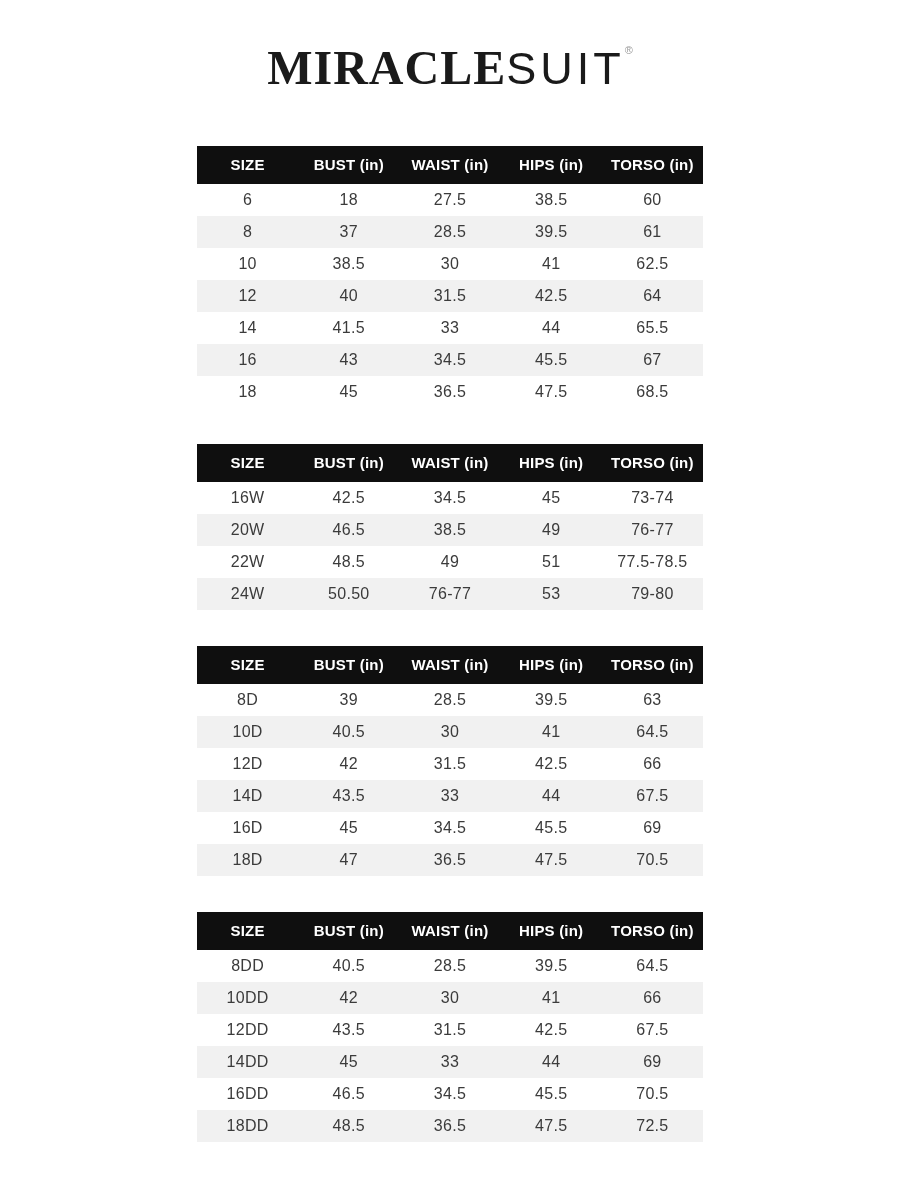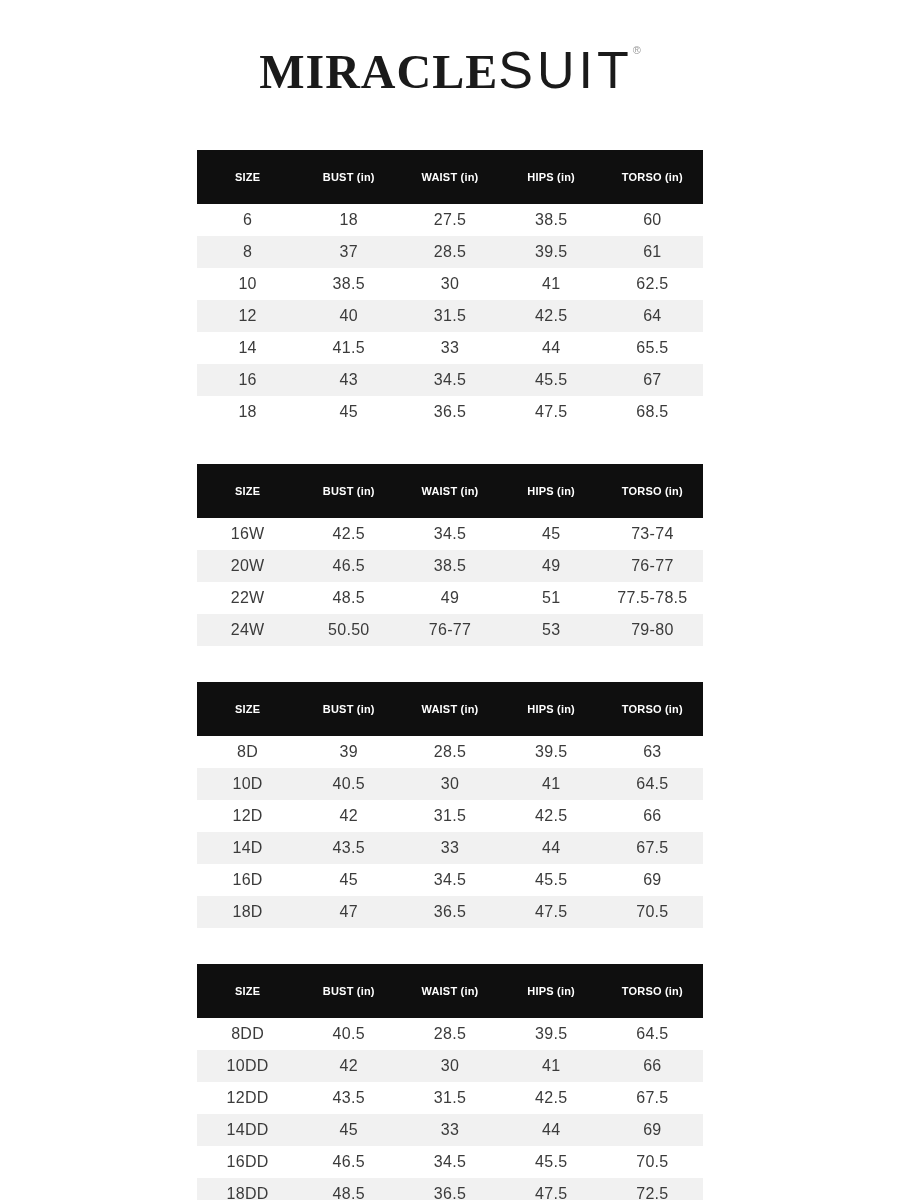--- a/index.html
+++ b/index.html
@@ -26,21 +26,21 @@
   }
   .logo .serif {
     font-family: "Liberation Serif", "DejaVu Serif", serif;
     font-weight: 700;
     font-size: 48px;
     letter-spacing: 1px;
   }
   .logo .sans {
     font-family: "Liberation Sans", sans-serif;
     font-weight: 400;
-    font-size: 52px;
+    font-size: 45px;
     letter-spacing: 4px;
   }
   .logo .tm {
     font-size: 11px;
     vertical-align: top;
     position: relative;
     top: 2px;
     color: #9a9a9a;
   }
 
@@ -51,22 +51,22 @@
   table {
     width: 100%;
     border-collapse: collapse;
     table-layout: fixed;
     margin-bottom: 36px;
   }
   table:last-child { margin-bottom: 0; }
   thead th {
     background: var(--header-bg);
     color: var(--header-text);
-    height: 54px;
-    font-size: 11px;
+    height: 38px;
+    font-size: 15px;
     font-weight: 700;
     letter-spacing: 0.2px;
     text-align: center;
     vertical-align: middle;
   }
   tbody td {
     height: 32px;
     text-align: center;
     vertical-align: middle;
     font-size: 16px;

